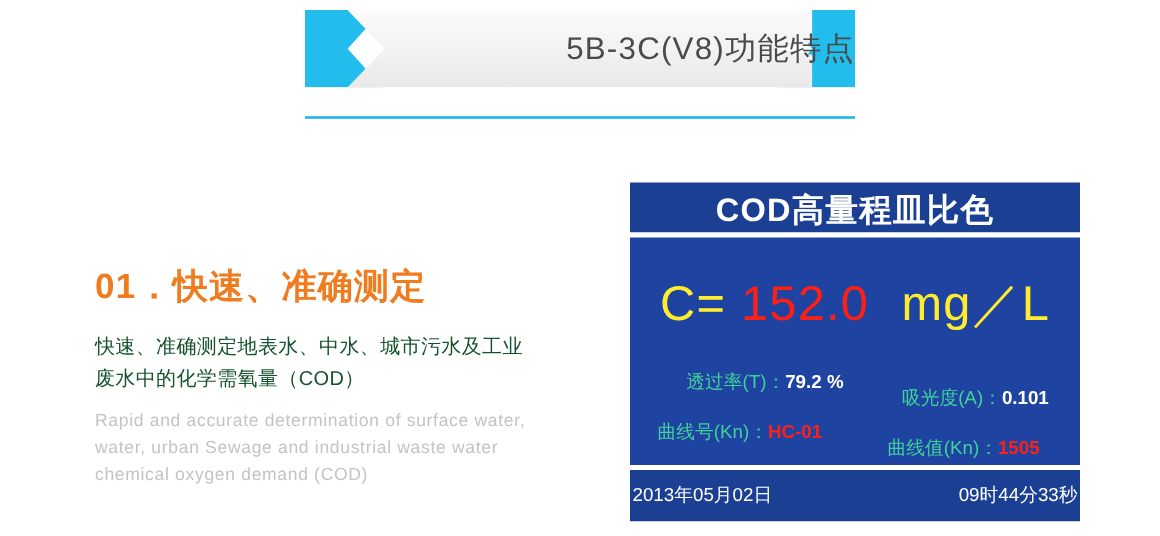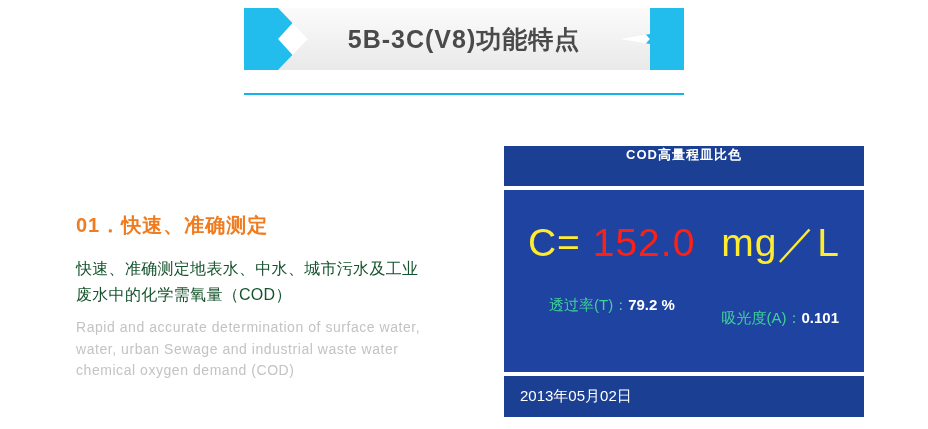--- a/index.html
+++ b/index.html
@@ -47,23 +47,23 @@
     background: linear-gradient(180deg, #fbfbfb 0%, #f3f3f3 45%, #e9e9e9 100%);
     clip-path: polygon(0 0, 100% 0, 100% 42%, 92% 50%, 100% 58%, 100% 100%, 0 100%, 8% 50%);
   }
   #banner-title {
     position: absolute;
     left: 0;
     right: 0;
     top: 0;
     height: 62px;
     line-height: 62px;
-    text-align: center;
+    text-align: right;
     font-size: 25px;
-    font-weight: bold;
+    font-weight: normal;
     color: #4a4a4a;
     letter-spacing: 1px;
     z-index: 4;
   }
 
   
   #divider {
     position: absolute;
     left: 244px;
     top: 93px;
@@ -73,21 +73,21 @@
   }
 
   
   #left-copy {
     position: absolute;
     left: 76px;
     top: 214px;
     width: 352px;
   }
   #feature-heading {
-    font-size: 20px;
+    font-size: 28px;
     font-weight: bold;
     color: #f07c20;
     letter-spacing: 1px;
     margin: 0 0 20px 0;
     line-height: 1.1;
   }
   #feature-body-cn {
     font-size: 16px;
     color: #14532d;
     line-height: 1.62;
@@ -108,24 +108,24 @@
     left: 504px;
     top: 146px;
     width: 360px;
     height: 271px;
     background: #ffffff;
   }
   #meter-titlebar {
     height: 40px;
     background: #1b3f92;
     color: #ffffff;
-    font-size: 13px;
+    font-size: 26px;
     font-weight: bold;
     display: flex;
-    align-items: flex-start;
+    align-items: flex-end;
     justify-content: center;
     letter-spacing: 1px;
   }
   .meter-gap { height: 4px; background: #ffffff; }
   #meter-body {
     height: 182px;
     background: #1f43a0;
     position: relative;
   }
   #primary-reading {
@@ -159,21 +159,21 @@
   .val-red { color: #ff2015; font-weight: bold; }
 
   #meter-footer {
     height: 41px;
     background: #1b3f92;
     color: #ffffff;
     font-size: 15px;
     display: flex;
     align-items: center;
     justify-content: space-between;
-    padding: 0 16px;
+    padding: 0 2px;
     box-sizing: border-box;
   }
 </style>
 </head>
 <body>
 
 <div id="banner">
   <div class="banner-cap left"></div>
   <div class="banner-cap right"></div>
   <div id="banner-plate"></div>
@@ -206,22 +206,31 @@
 
     <div id="row-measure">
       <div class="cell">
         <span class="lbl-green">透过率(T)：</span><span class="val-white">79.2 %</span>
       </div>
       <div class="cell right-cell">
         <span class="lbl-green">吸光度(A)：</span><span class="val-white">0.101</span>
       </div>
     </div>
 
+    <div id="row-curve">
+      <div class="cell">
+        <span class="lbl-green">曲线号(Kn)：</span><span class="val-red">HC-01</span>
+      </div>
+      <div class="cell right-cell">
+        <span class="lbl-green">曲线值(Kn)：</span><span class="val-red">1505</span>
+      </div>
+    </div>
 
   </div>
 
   <div class="meter-gap"></div>
 
   <div id="meter-footer">
     <span>2013年05月02日</span>
+    <span>09时44分33秒</span>
   </div>
 
 </div>
 
 </body></html>

